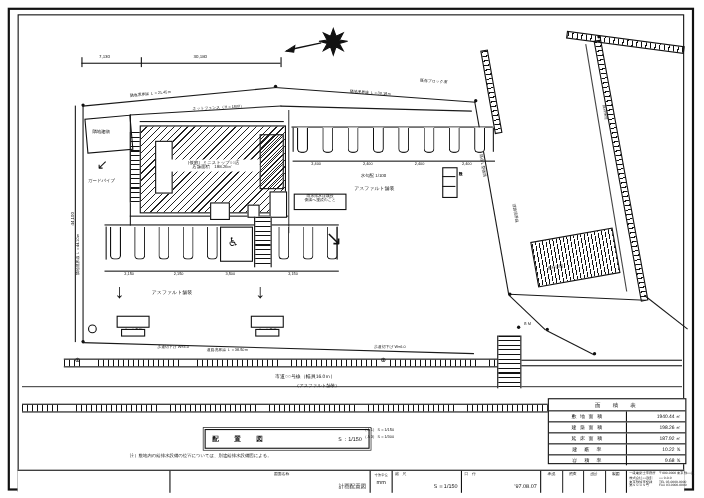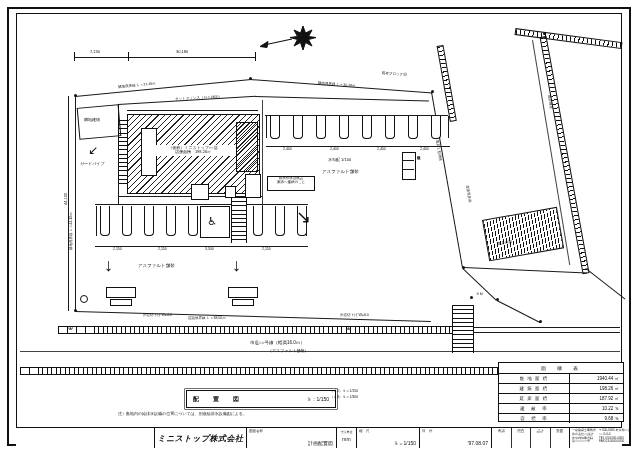--- a/index.html
+++ b/index.html
@@ -248,23 +248,20 @@
       <div class="tv">10.22 ％</div>
     </div>
     <div class="tr">
       <div class="tl">容　積　率</div>
       <div class="tv">9.68 ％</div>
     </div>
   </div>
 
   <div id="titleblock">
     <div class="cell" style="left:0;width:139px;"></div>
-    <div class="cell" style="left:139px;width:92px;display:flex;align-items:center;justify-content:center;">
-      <span class="logo">ミニストップ株式会社</span>
-    </div>
     <div class="cell" style="left:231px;width:90px;">
       <span class="cl">図面名称</span>
       <span class="cv">計画配置図</span>
     </div>
     <div class="cell" style="left:321px;width:20px;text-align:center;">
       <div style="font-size:3px;margin-top:2px;">寸法単位</div>
       <div style="font-size:5px;margin-top:2px;">mm</div>
     </div>
     <div class="cell" style="left:341px;width:63px;">
       <span class="cl">縮　尺</span>

